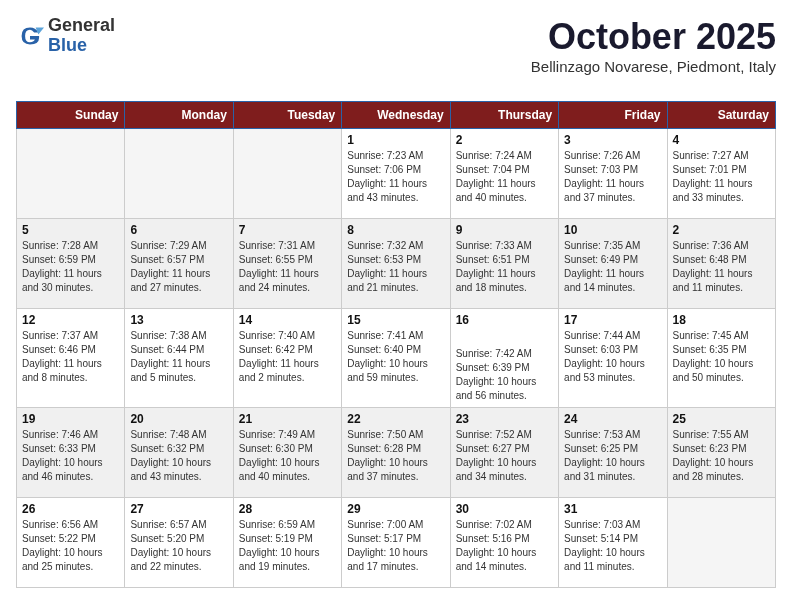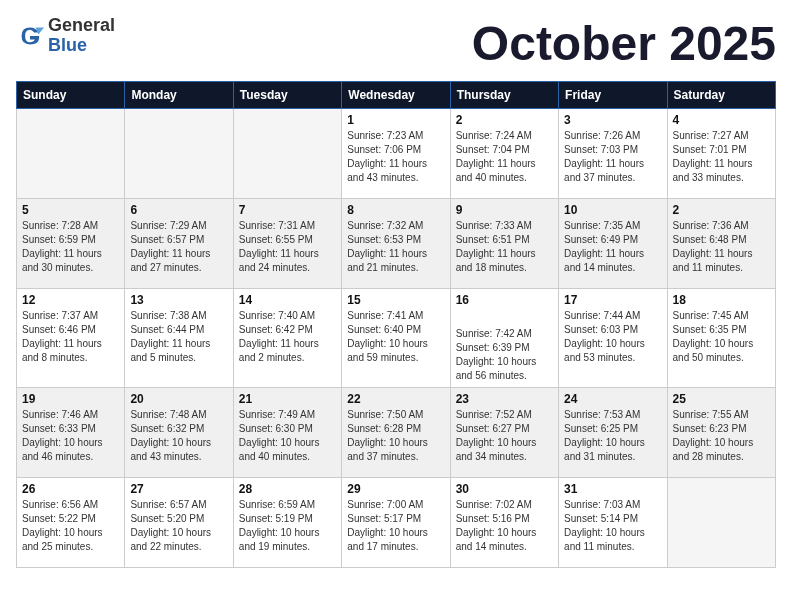--- a/index.html
+++ b/index.html
@@ -7,21 +7,21 @@
       font-family: Arial, sans-serif;
       background: #fff;
       width: 792px;
       min-height: 612px;
       padding: 16px;
     }
     .header {
       display: flex;
       justify-content: space-between;
       align-items: flex-start;
-      margin-bottom: 10px;
+      margin-bottom: 26px;
     }
     .logo {
       display: flex;
       align-items: center;
     }
     .logo-text {
       display: flex;
       flex-direction: column;
       line-height: 1.1;
     }
@@ -37,37 +37,37 @@
     }
     .logo-icon {
       width: 28px;
       height: 28px;
       margin-right: 4px;
     }
     .title-block {
       text-align: right;
     }
     .month-title {
-      font-size: 48px;
+      font-size: 36px;
       font-weight: bold;
       color: #1a1a2e;
     }
     .location {
       font-size: 15px;
       color: #333;
     }
     .calendar {
       width: 100%;
       border-collapse: collapse;
       font-size: 10.5px;
     }
     .calendar th {
-      background: #0f172a;
+      background: #7f1d1d;
       color: #fff;
-      text-align: left;
+      text-align: right;
       padding: 6px 6px;
       font-size: 12px;
       font-weight: bold;
       border: 1px solid #2962a8;
     }
     .calendar td {
       border: 1px solid #ccc;
       vertical-align: top;
       padding: 4px 5px;
       width: calc(100% / 7);
@@ -103,20 +103,21 @@
       <path d="M8 20 Q8 8 20 8 Q28 8 32 15 L26 15 Q23 11 20 11 Q13 11 13 20 Q13 29 20 29 Q25 29 27 25 L20 25 L20 20 L33 20 L33 22 Q33 32 20 32 Q8 32 8 20Z" fill="#2962a8"></path>
       <path d="M28 8 L40 8 L32 18Z" fill="#5ba3d9"></path>
     </svg>
     <div class="logo-text">
       <span class="logo-general">General</span>
       <span class="logo-blue">Blue</span>
     </div>
   </div>
   <div class="title-block">
     <div class="month-title">October 2025</div>
+    <div class="location">Bellinzago Novarese, Piedmont, Italy</div>
   </div>
 </div>
 
 <table class="calendar">
   <thead>
     <tr>
     <th>Sunday</th>
         <th>Monday</th>
         <th>Tuesday</th>
         <th>Wednesday</th>

